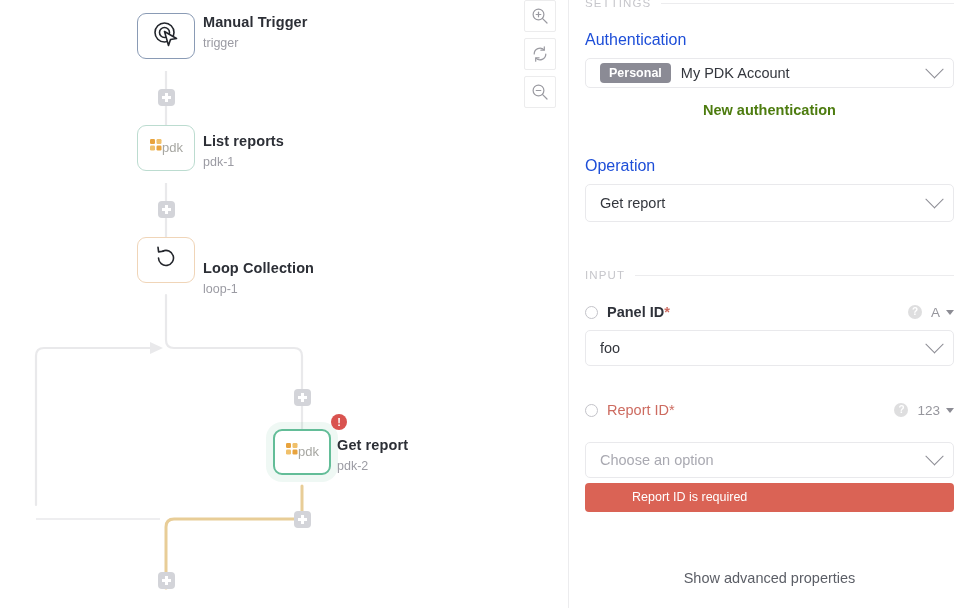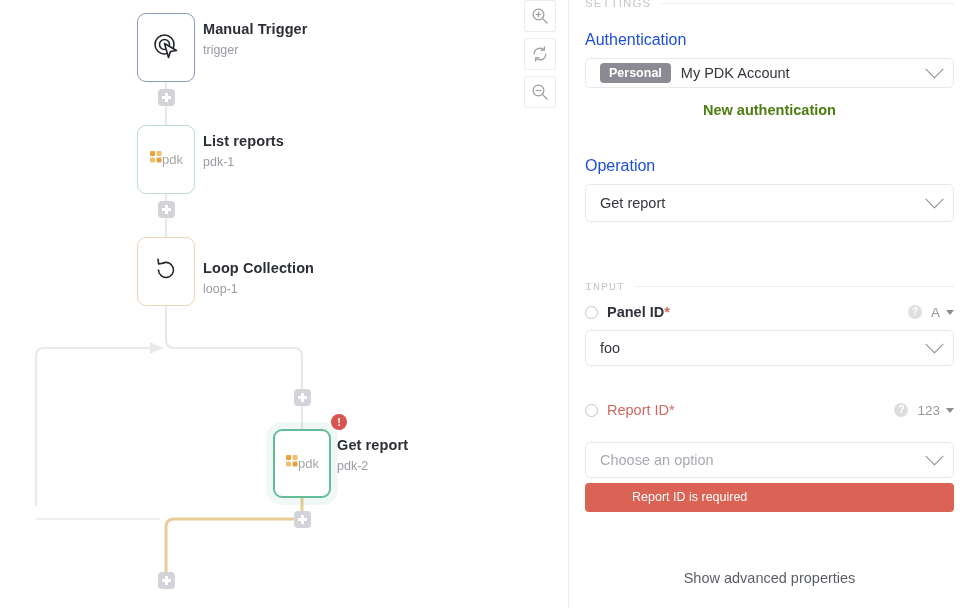--- a/index.html
+++ b/index.html
@@ -24,21 +24,21 @@
     width: 568px; height: 608px;
     background: #ffffff;
     overflow: hidden;
     flex: 0 0 568px;
   }
   .edges { position: absolute; left: 0; top: 0; width: 568px; height: 608px; }
 
   
   .node {
     position: absolute;
-    width: 58px; height: 69px;
+    width: 58px; height: 46px;
     border-radius: 9px;
     background: #ffffff;
     border: 1.6px solid #d9d9de;
     display: flex; align-items: center; justify-content: center;
   }
   .node.trigger { border-color: #8a9bb5; }
   .node.pdk { border-color: #bcdcd0; }
   .node.loop { border-color: #f0d5b8; }
   .node.selected {
     border: 2px solid #63bd98;
@@ -252,21 +252,21 @@
 
     <div class="node trigger" style="left:137px; top:13px;">
       <span>
         <svg width="30" height="30" viewBox="0 0 30 30">
           <circle cx="13.5" cy="13.5" r="9.5" fill="none" stroke="#22252b" stroke-width="1.6"></circle>
           <circle cx="13.5" cy="13.5" r="5" fill="none" stroke="#22252b" stroke-width="1.6"></circle>
           <path d="M13.5,12.5 L25.5,19.5 L19.5,20.5 L17.5,26.5 Z" fill="#ffffff" stroke="#22252b" stroke-width="1.6" stroke-linejoin="round"></path>
         </svg>
       </span>
     </div>
-    <div class="node-label" style="left:203px; top:21px;">
+    <div class="node-label" style="left:203px; top:14px;">
       <div class="node-title">Manual Trigger</div>
       <div class="node-sub">trigger</div>
     </div>
 
     <div class="plus-btn" style="left:158px; top:89px;"></div>
 
     <div class="node pdk" style="left:137px; top:125px;">
       <span>
         <svg width="34" height="20" viewBox="0 0 34 20">
           <rect x="1" y="3" width="5" height="5" rx="1.2" fill="#e8a33d"></rect>
@@ -370,21 +370,21 @@
     </div>
 
     <div style="position:absolute; left:16px; right:16px; top:157px;">
       <div class="field-label">Operation</div>
       <div class="select" style="height:38px;">
         <span class="val">Get report</span>
         <span class="chev"></span>
       </div>
     </div>
 
-    <div class="section-head" style="position:absolute; left:16px; right:16px; top:280px;font-family:Liberation Mono, monospace;">
+    <div class="section-head" style="position:absolute; left:16px; right:16px; top:269px;">
       <span>INPUT</span>
       <span class="rule"></span>
     </div>
 
     <div style="position:absolute; left:16px; right:16px; top:304px;">
       <div class="input-row">
         <span class="radio-dot"></span>
         <span class="input-name"><span>Panel ID</span><span class="req">*</span></span>
         <span class="help-icon">?</span>
         <span class="type-sel">

